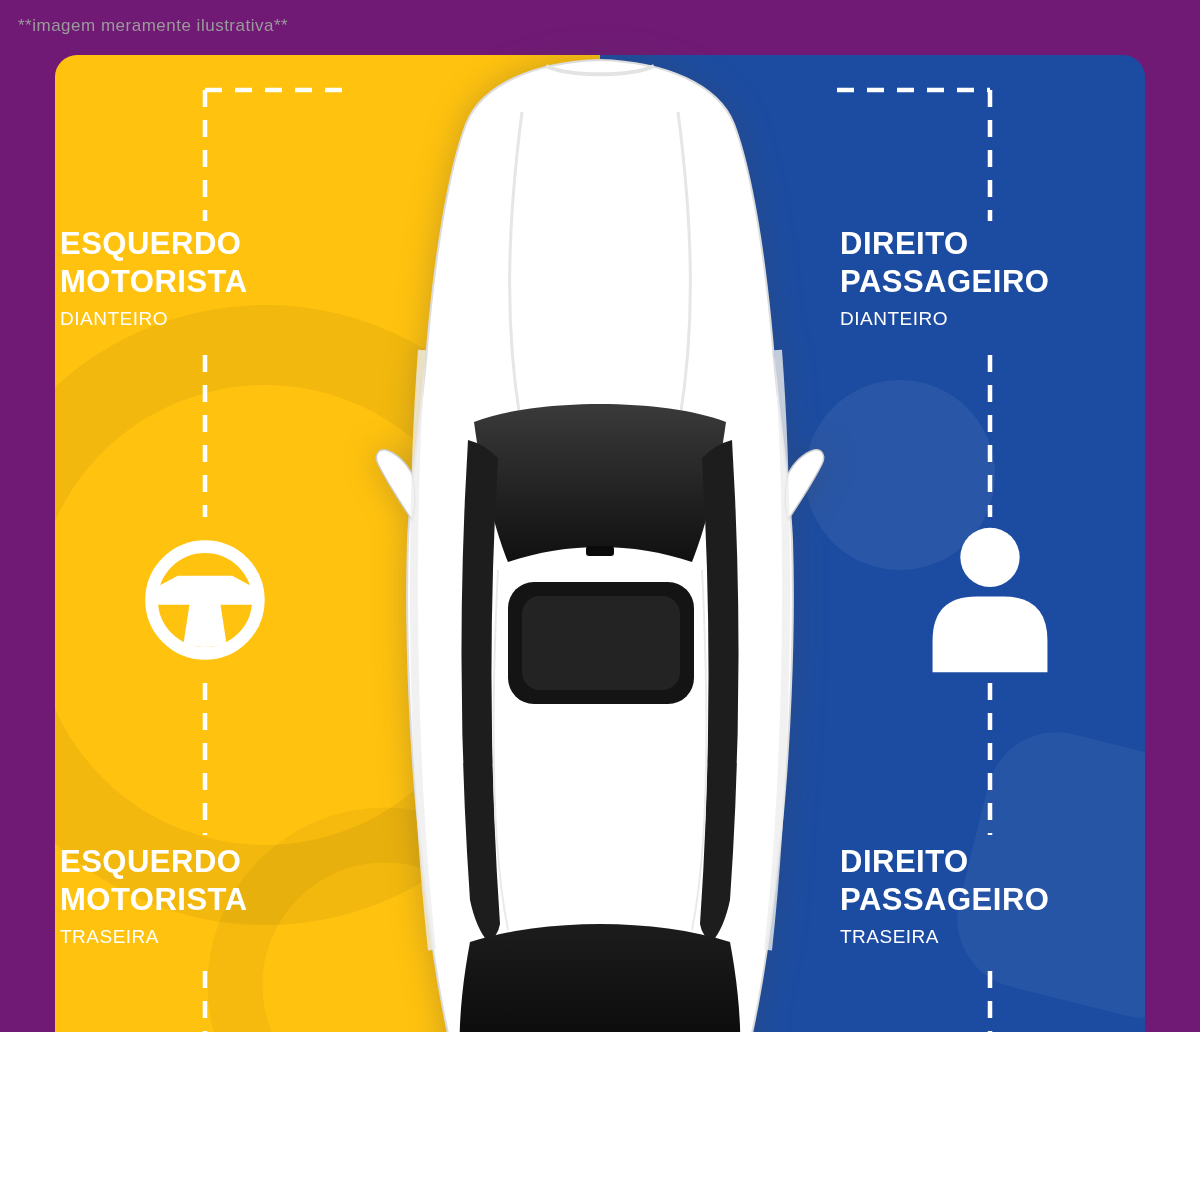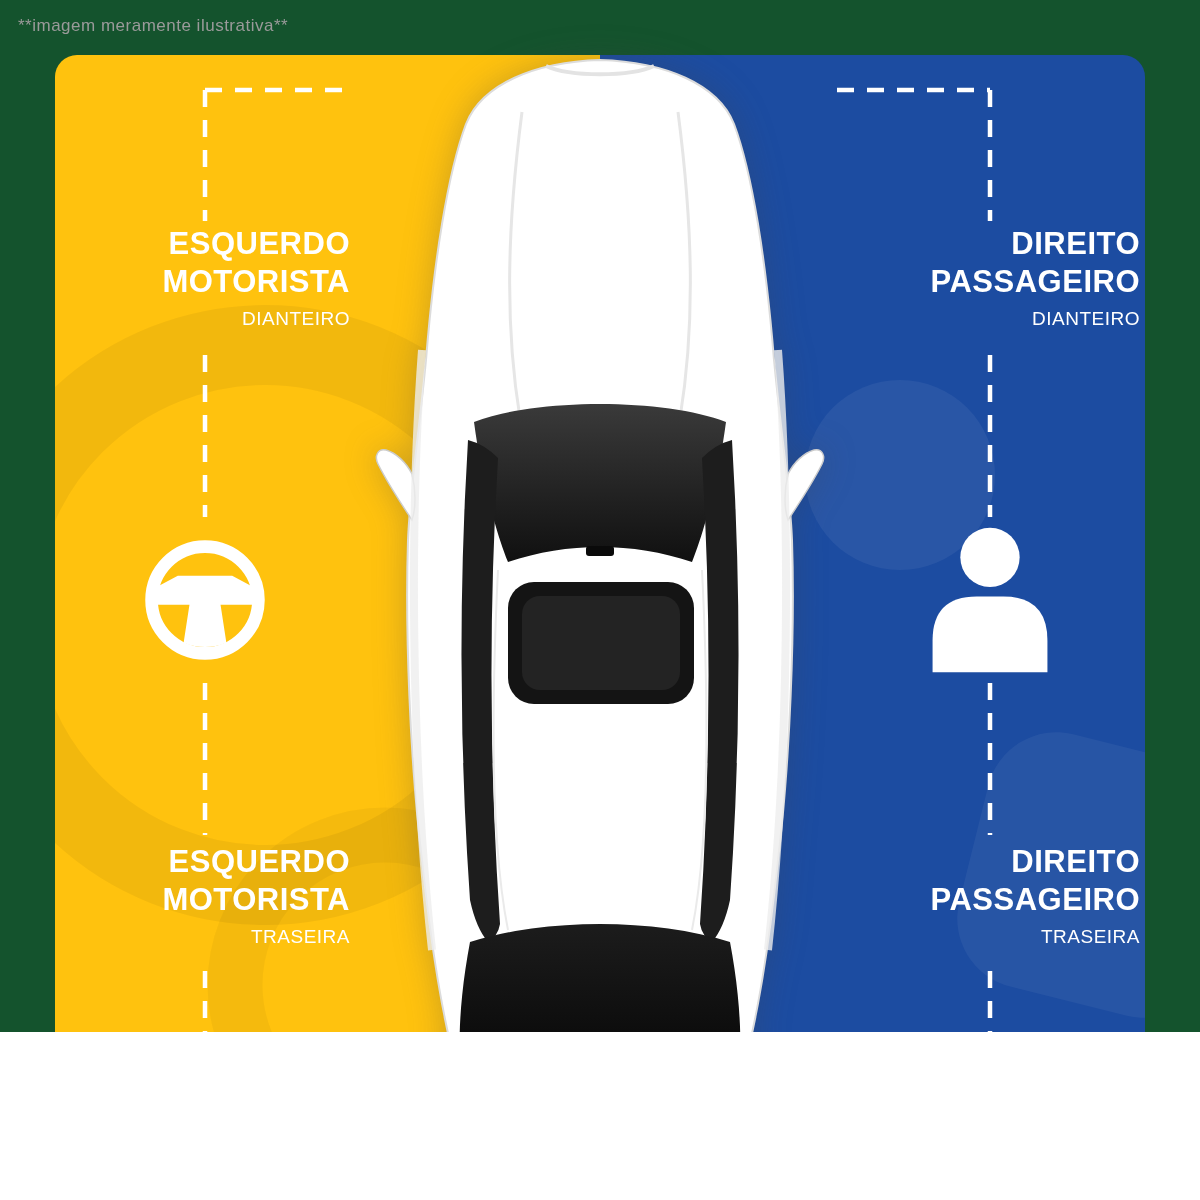--- a/index.html
+++ b/index.html
@@ -1,33 +1,33 @@
 <!DOCTYPE html>
 <html><head>
 <meta charset="utf-8">
 <style>
   html,body{margin:0;padding:0;background:#ffffff;}
   .stage{
-    position:relative;width:1200px;height:1032px;background:#14532d;overflow:hidden;
+    position:relative;width:1200px;height:1032px;background:#701a75;overflow:hidden;
     font-family:"Liberation Sans",sans-serif;
   }
   .disclaimer{
     position:absolute;left:18px;top:16px;
     font-size:17px;color:#9a9a9a;letter-spacing:.5px;
   }
   .panel{
     position:absolute;left:55px;top:55px;width:1090px;height:1090px;
     border-radius:22px;overflow:hidden;
   }
   .half{position:absolute;top:0;bottom:0;width:545px;overflow:hidden;}
   .half-left{left:0;background:#FFC20E;}
   .half-right{left:545px;background:#1C4CA1;}
   .deco{position:absolute;left:0;top:0;}
   .guides{position:absolute;left:0;top:0;pointer-events:none;}
-  .label{position:absolute;text-align:right;color:#ffffff;letter-spacing:.5px;}
+  .label{position:absolute;text-align:left;color:#ffffff;letter-spacing:.5px;}
   .l-bold{font-size:31px;font-weight:700;line-height:38px;}
   .l-reg{font-size:19px;font-weight:400;line-height:36px;}
   .label-lt{left:5px;top:170px;width:290px;}
   .label-lb{left:5px;top:788px;width:290px;}
   .label-rt{left:785px;top:170px;width:300px;}
   .label-rb{left:785px;top:788px;width:300px;}
   .icon{position:absolute;}
   .icon-steering{left:82px;top:477px;width:136px;height:136px;}
   .icon-person{left:868px;top:468px;width:134px;height:150px;}
   .car{

